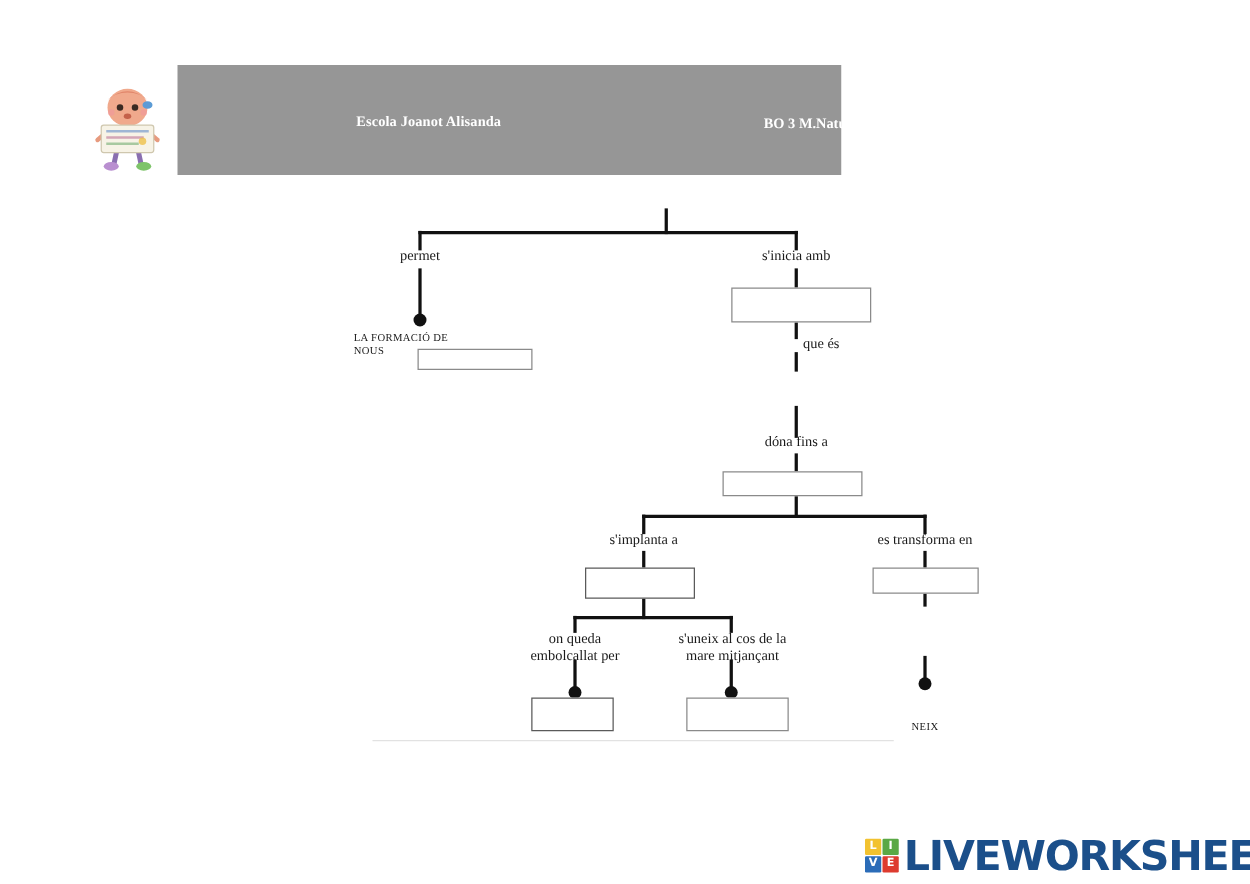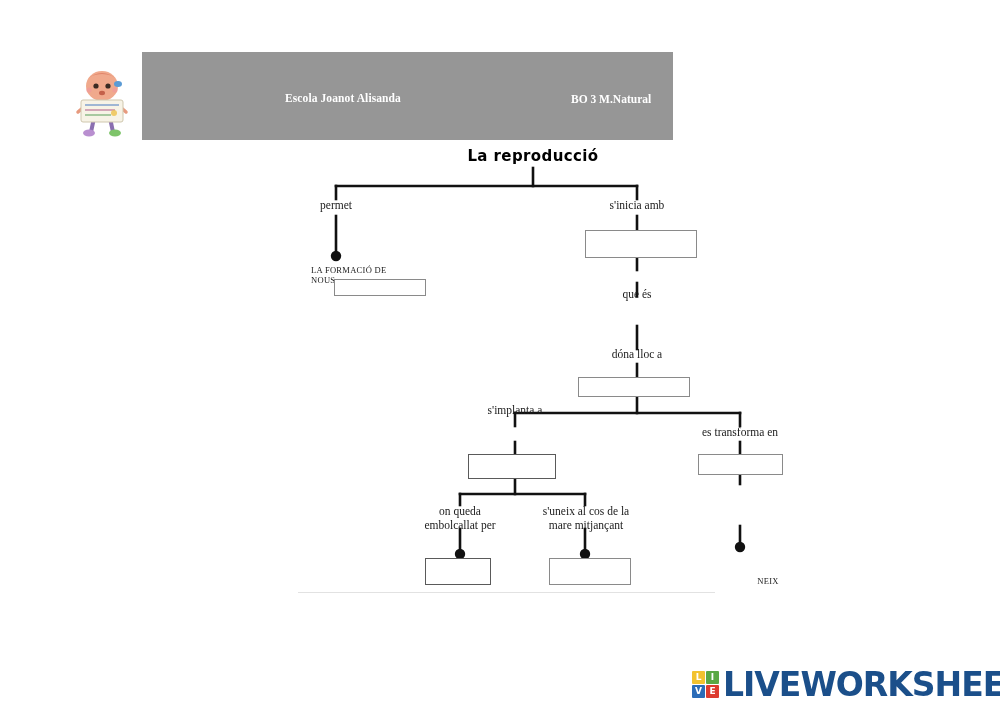--- a/index.html
+++ b/index.html
@@ -101,21 +101,20 @@
     color: #000;
   }
   .link-node {
     font-size: 11.5px;
     color: #1a1a1a;
   }
   .caps-node {
     font-size: 8.5px;
     letter-spacing: .3px;
     color: #1a1a1a;
-    margin-left: 28px;
   }
 
   
   .answer-box {
     position: absolute;
     background: #ffffff;
     border: 1px solid #8a8a8a;
     box-sizing: border-box;
     outline: none;
     font-family: "DejaVu Sans", sans-serif;
@@ -199,21 +198,21 @@
       <rect x="19" y="47" width="30" height="2" fill="#d4a6b6"></rect>
       <rect x="19" y="52" width="26" height="2" fill="#a8c9a0"></rect>
       <circle cx="48" cy="51" r="3" fill="#eec04a" opacity=".8"></circle>
 
       <ellipse cx="52" cy="22" rx="4" ry="3" fill="#5b9bd5"></ellipse>
     </svg>
   </div>
 
   <div id="header-band" style="background: rgb(150, 150, 150);">
     <span class="hdr-text" id="hdr-school" style="color: rgb(255, 255, 255);">Escola Joanot Alisanda</span>
-    <span class="hdr-text" id="hdr-course" style="color: rgb(255, 255, 255);">BO 3 M.Natural</span>
+    <span class="hdr-text" id="hdr-course" style="color: rgb(255, 255, 255); margin-left: 40px;">BO 3 M.Natural</span>
   </div>
 
   <div id="diagram">
 
     <svg id="diagram-lines" viewBox="0 0 1000 620">
       <g stroke="#111111" stroke-width="2.6" fill="none" stroke-linecap="square">
 
         <line x1="533" y1="168" x2="533" y2="186"></line>
 
         <line x1="336" y1="186" x2="637" y2="186"></line>
@@ -258,35 +257,34 @@
         <line x1="740" y1="526" x2="740" y2="542"></line>
       </g>
       <g fill="#111111">
         <circle cx="336" cy="256" r="5.2"></circle>
         <circle cx="460" cy="554" r="5.2"></circle>
         <circle cx="585" cy="554" r="5.2"></circle>
         <circle cx="740" cy="547" r="5.2"></circle>
       </g>
     </svg>
 
-    <div class="node title-node" style="left:433px; top:148px; width:200px;">La reproducció</div>
 
     <div class="node link-node" style="left:286px; top:199px; width:100px;">permet</div>
 
     <div class="node link-node" style="left:582px; top:199px; width:110px;">s'inicia amb</div>
 
     <div class="node caps-node" style="left:283px; top:265px; width:110px; text-align:left;">LA FORMACIÓ DE
 NOUS</div>
 
-    <div class="node link-node" style="left:592px; top:269px; width:90px;margin-top:19px;">que és</div>
-
-
-    <div class="node link-node" style="left:587px; top:348px; width:100px;">dóna lloc a</div>
-
-    <div class="node link-node" style="left:460px; top:404px; width:110px;">s'implanta a</div>
+    <div class="node link-node" style="left:612px; top:269px; width:90px;">que és</div>
+
+
+    <div class="node link-node" style="left:587px; top:348px; width:100px;">dóna fins a</div>
+
+    <div class="node link-node" style="left:460px; top:426px; width:110px;">s'implanta a</div>
 
     <div class="node link-node" style="left:679px; top:426px; width:122px;">es transforma en</div>
 
     <div class="node link-node" style="left:405px; top:505px; width:110px;">on queda
 embolcallat per</div>
 
     <div class="node link-node" style="left:527px; top:505px; width:118px;">s'uneix al cos de la
 mare mitjançant</div>
 
 

